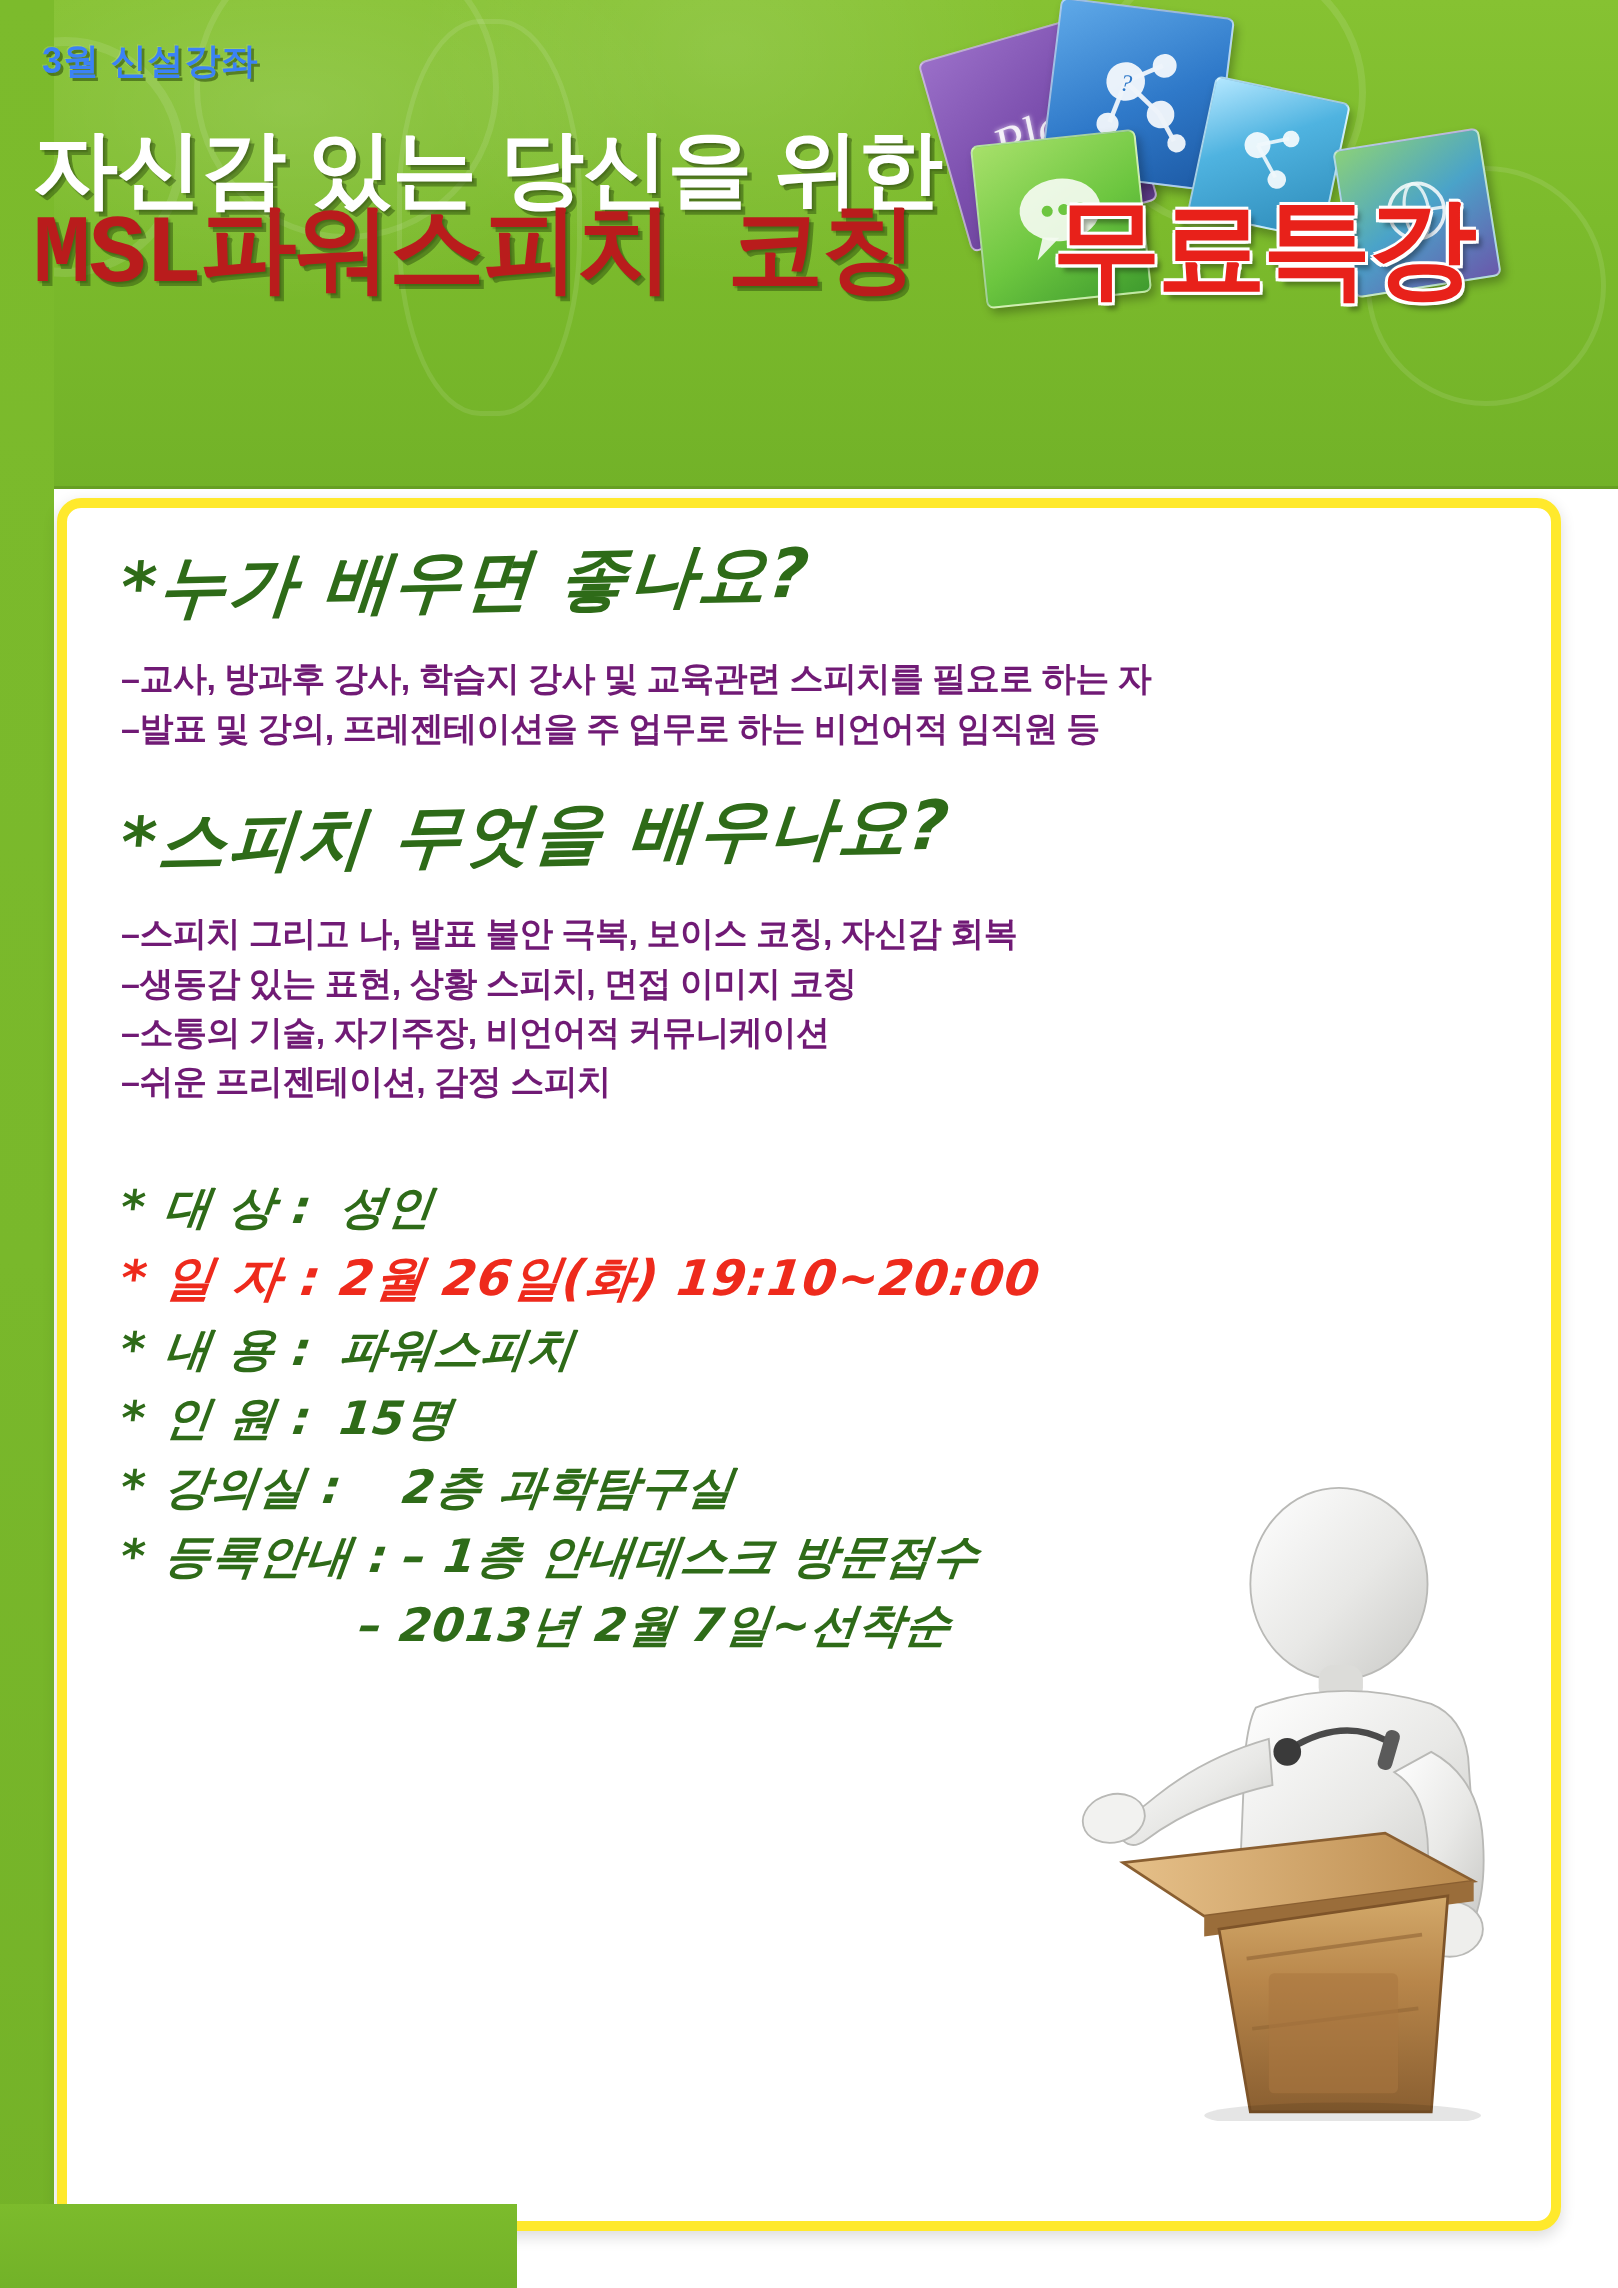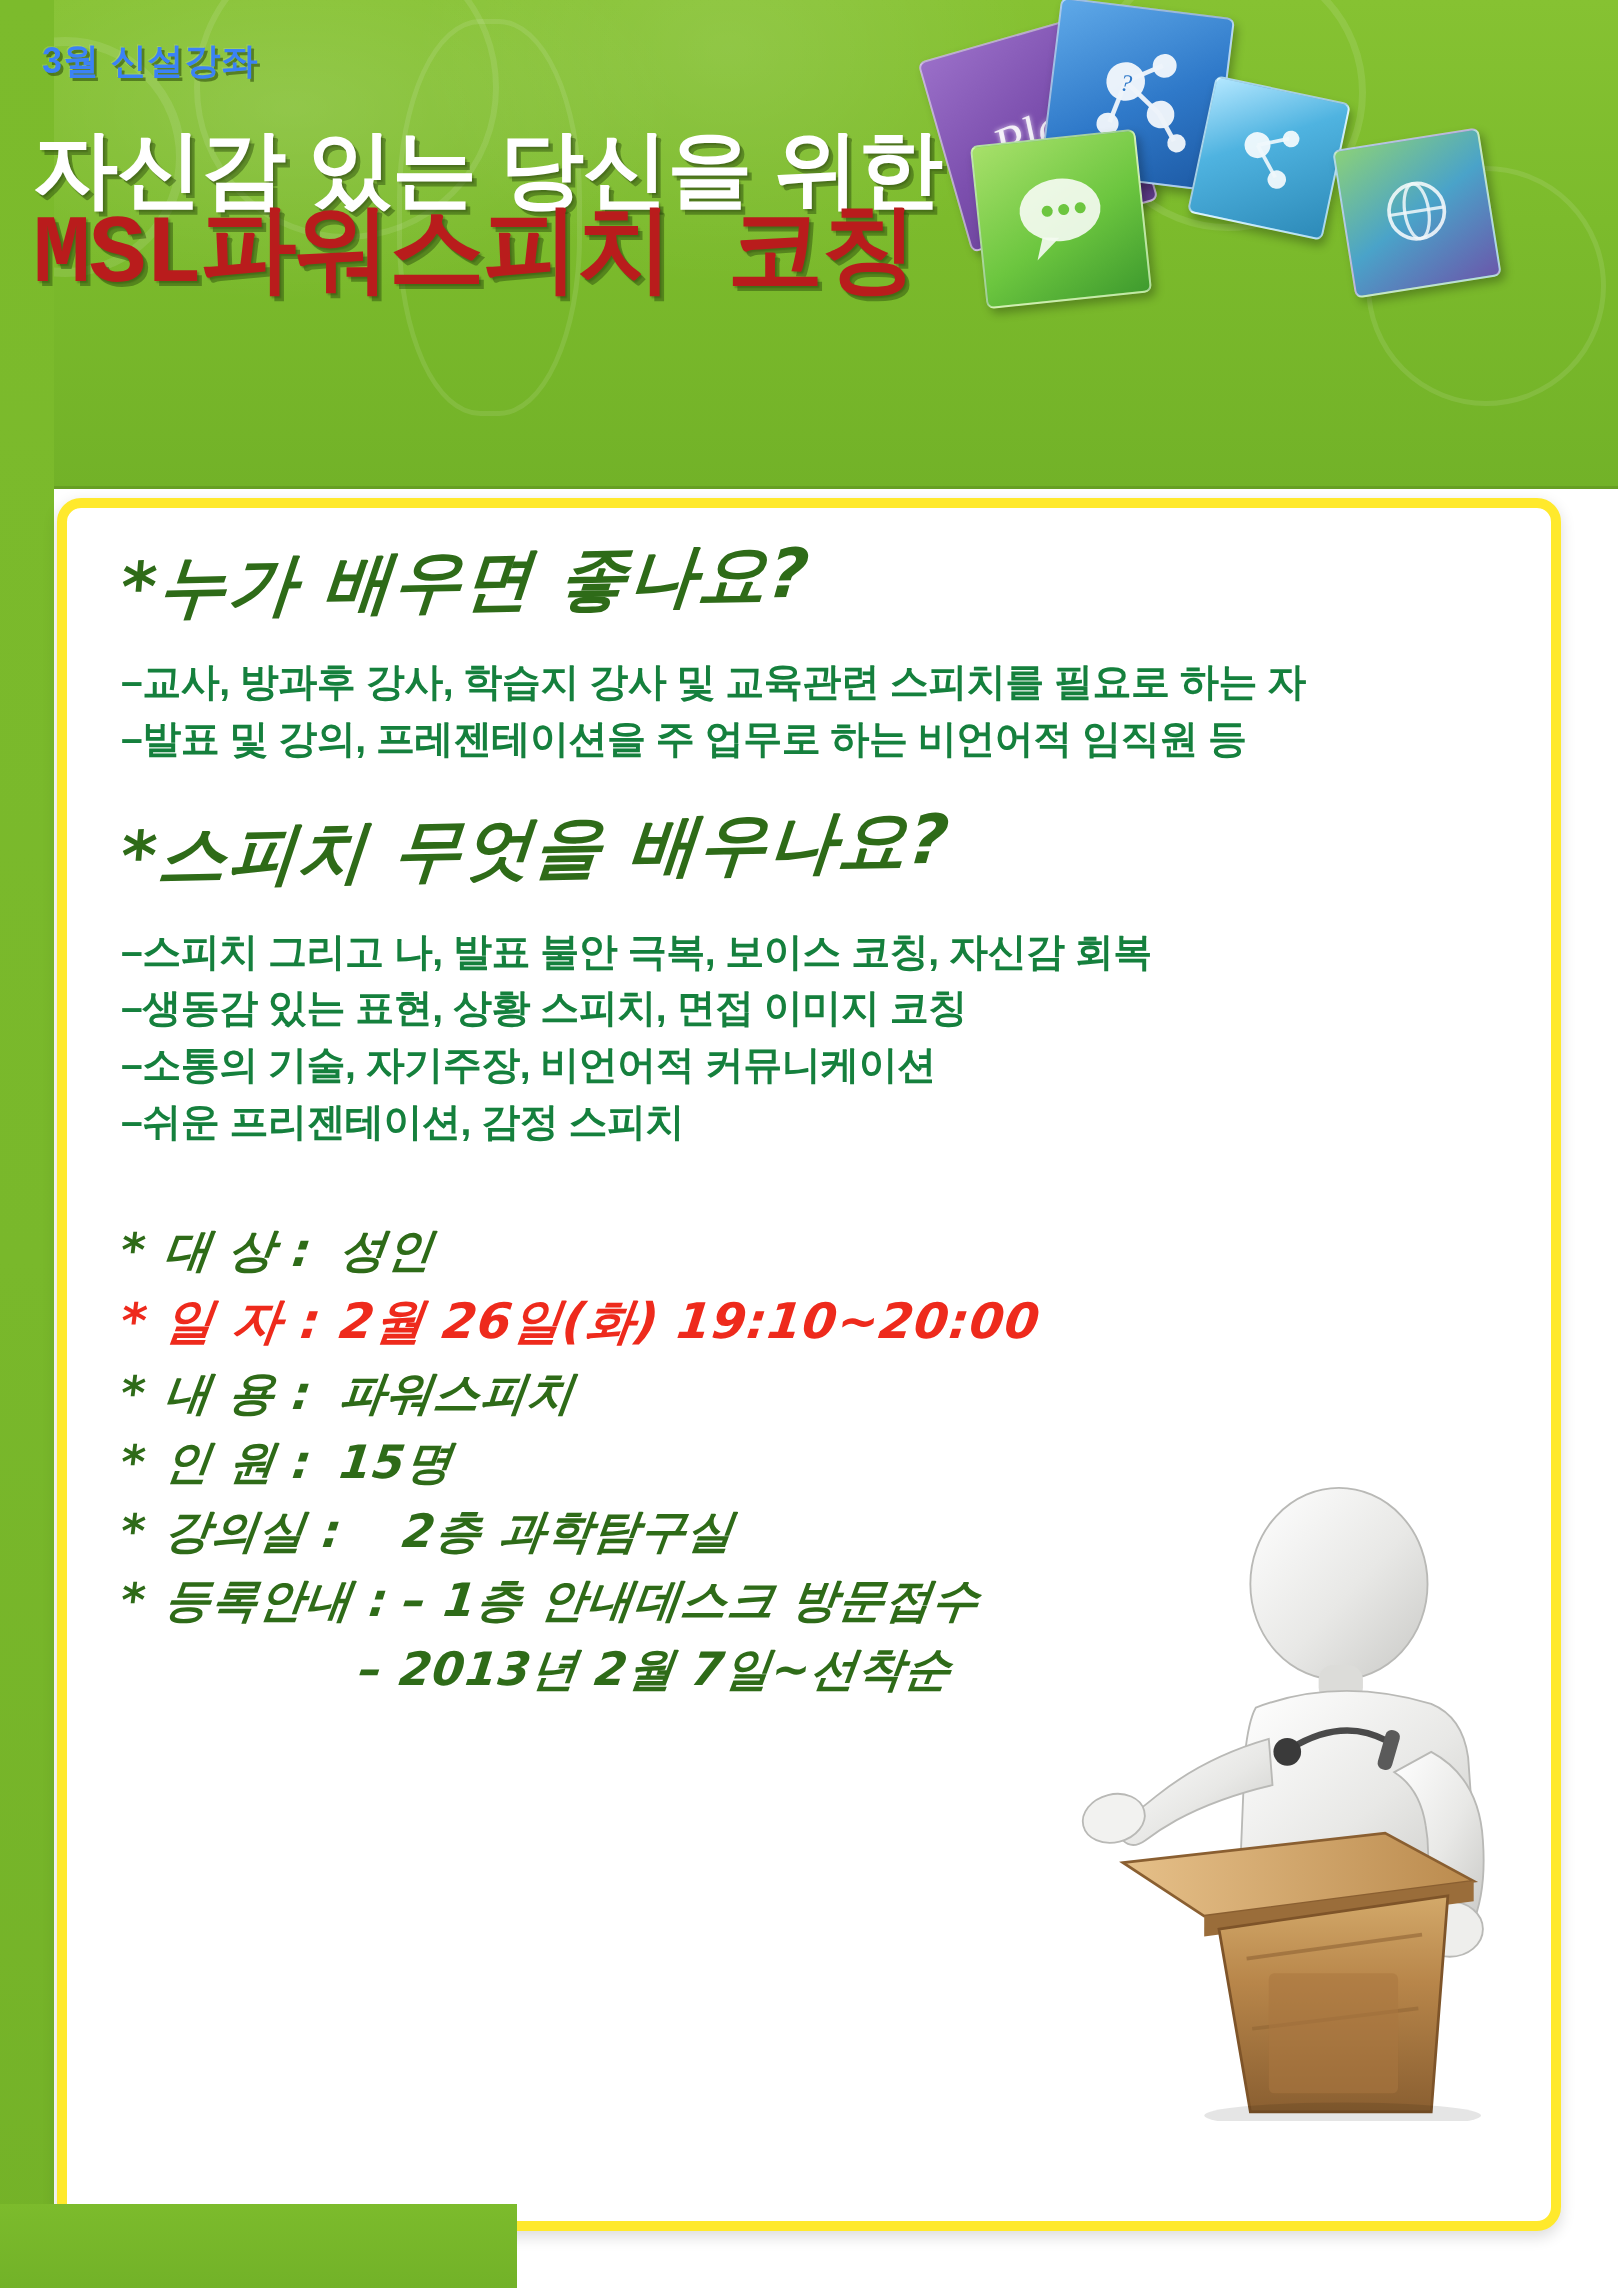--- a/index.html
+++ b/index.html
@@ -250,23 +250,23 @@
     transform: skewX(-6deg) rotate(-1.2deg);
     transform-origin: left center;
     line-height: 1.05;
   }
 
   .bullets {
     margin-top: 31px;
   }
   .bullet-line {
     font-family: "Liberation Sans", sans-serif;
-    font-size: 39px;
-    font-weight: bold;
-    color: #15803d;
+    font-size: 34px;
+    font-weight: bold;
+    color: #701a75;
     line-height: 1.45;
     letter-spacing: -0.5px;
     white-space: nowrap;
   }
 
   .section-2 { margin-top: 54px; }
 
   
   .details {
     margin-top: 66px;
@@ -433,20 +433,21 @@
     <svg class="molecule" width="107" height="107" viewBox="0 0 116 116">
       <circle cx="58" cy="56" r="30" fill="none" stroke="#ffffff" stroke-width="4" opacity="0.9"></circle>
       <ellipse cx="58" cy="56" rx="13" ry="30" fill="none" stroke="#ffffff" stroke-width="3.5" opacity="0.85"></ellipse>
       <line x1="28" y1="56" x2="88" y2="56" stroke="#ffffff" stroke-width="3.5" opacity="0.85"></line>
     </svg>
   </div>
 
   <div class="eyebrow">3월 신설강좌</div>
   <div class="title-1">자신감 있는 당신을 위한</div>
   <div class="title-2">MSL파워스피치 코칭</div>
+  <div class="title-free">무료특강</div>
 
   <div class="left-strip"></div>
   <div class="bottom-green"></div>
 
   <div class="card">
     <div class="card-inner">
 
       <svg class="speaker" viewBox="0 0 560 700">
         <defs>
           <linearGradient id="bodyG" x1="0" y1="0" x2="1" y2="1">

